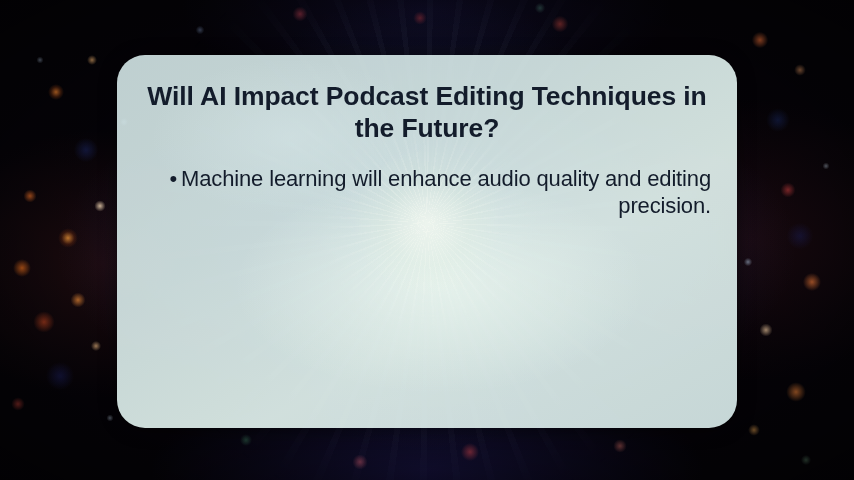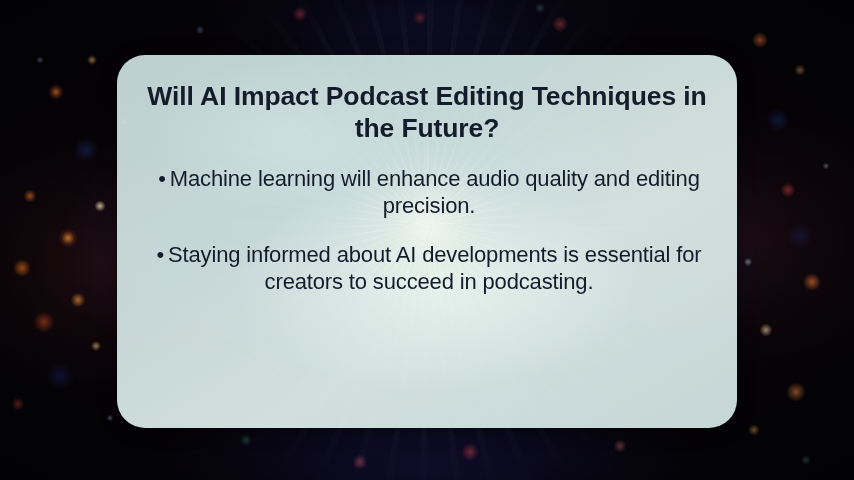--- a/index.html
+++ b/index.html
@@ -147,21 +147,21 @@
 
   .bullets{margin:0;padding:0;list-style:none;}
 
   .bullet{
     color:#131c2b;
     font-size:22px;
     line-height:1.25;
     margin:0 0 21px 0;
     padding:0 4px 0 8px;
     letter-spacing:-0.15px;
-    text-align:center;
+    text-align:right;
   }
   .bullet:last-child{margin-bottom:0;}
   .bullet-mark{margin-right:4px;}
 </style>
 </head>
 <body>
 
 <div class="slide">
 
   <div class="bg-layer bg-base"></div>
@@ -179,20 +179,17 @@
 
       <h1 class="slide-title">Will AI Impact Podcast Editing Techniques in the Future?</h1>
 
       <ul class="bullets">
 
         <li class="bullet">
           <span class="bullet-mark">•</span><span>Machine learning will enhance audio quality and editing precision.</span>
         </li>
 
 
-        <li class="bullet">
-          <span class="bullet-mark">•</span><span>Staying informed about AI developments is essential for creators to succeed in podcasting.</span>
-        </li>
 
       </ul>
     </div>
   </div>
 </div>
 
 </body></html>

